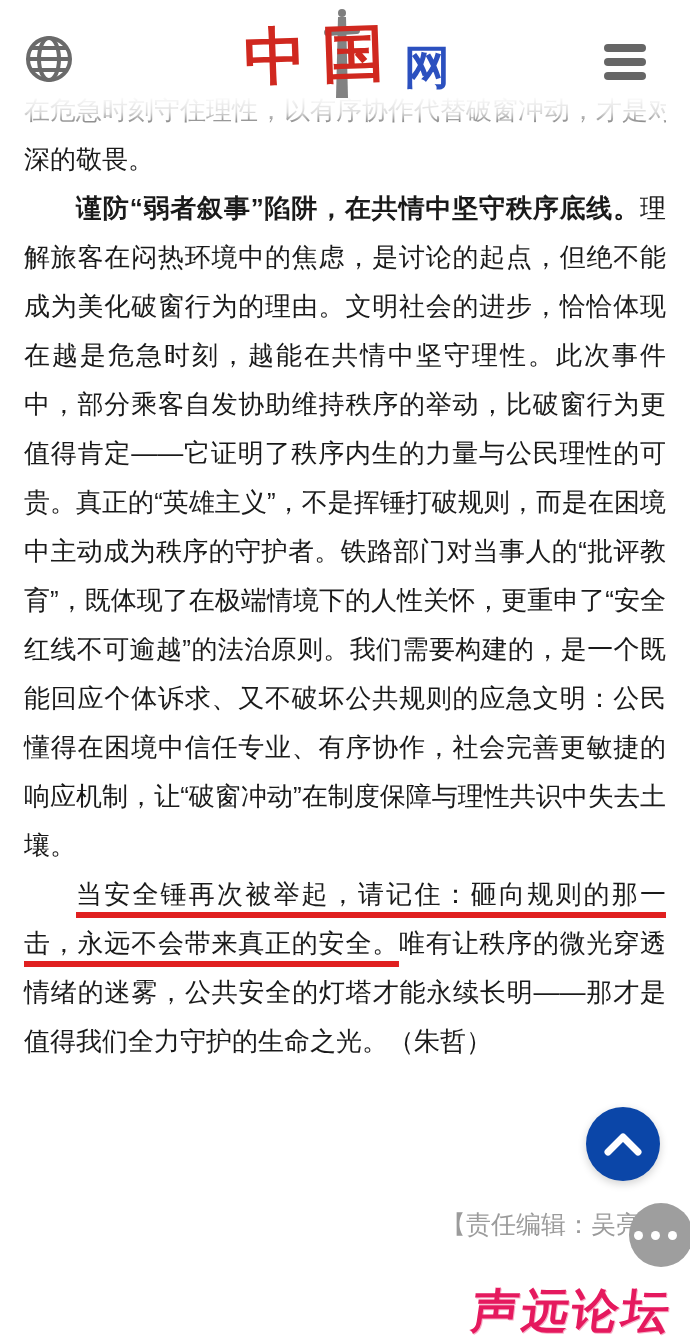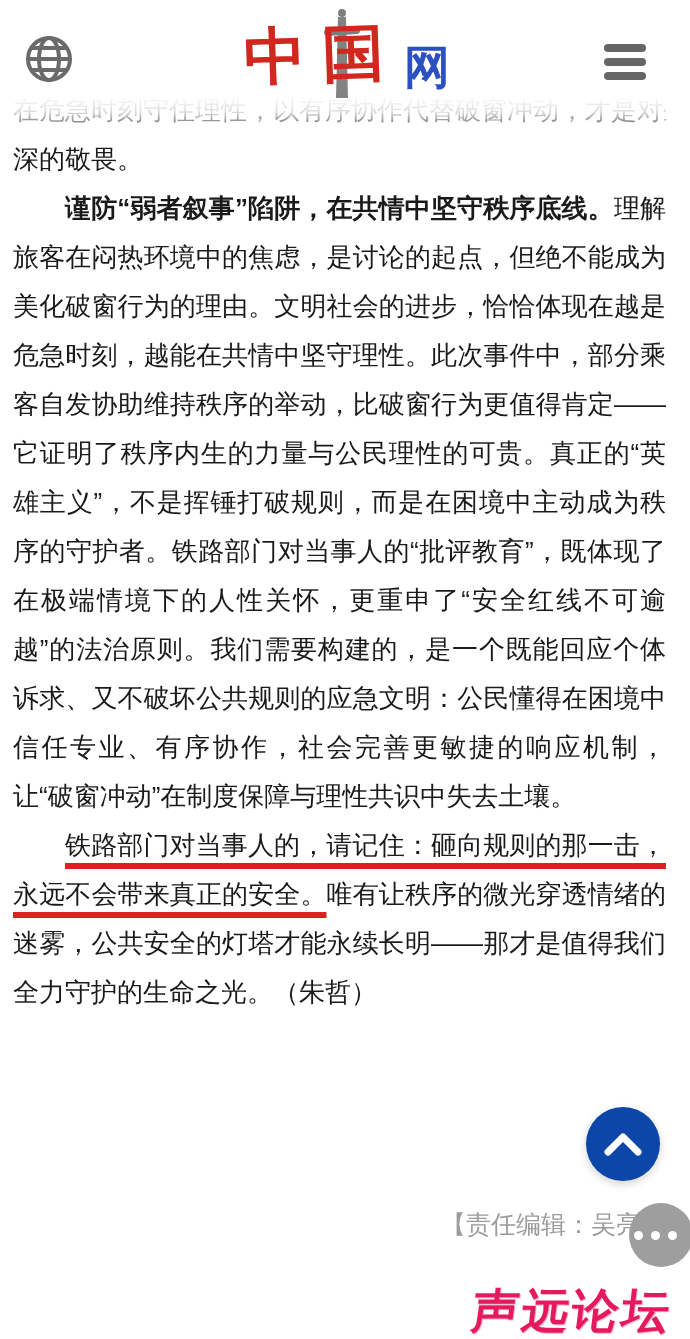--- a/index.html
+++ b/index.html
@@ -67,21 +67,21 @@
   }
   .logo .logo-blue {
     position: absolute; right: 2px; top: 36px; z-index: 1;
     font-size: 46px; line-height: 46px; font-weight: 700;
     color: #2b50bf;
   }
 
   
   .article {
     position: relative;
-    padding: 86px 24px 0 13px;
+    padding: 86px 24px 0 24px;
     font-size: 26px;
     line-height: 49px;
     text-align: justify;
     color: #1a1a1a;
     z-index: 1;
   }
   .article p { margin: 0; }
   .p1 { margin-bottom: 34px; }
   .p1 .clipped-line {
     display: block;
@@ -190,21 +190,21 @@
   <div class="header-fade"></div>
 
   <main class="article">
     <p class="p1">
       <span class="clipped-line">在危急时刻守住理性，以有序协作代替破窗冲动，才是对生命最</span>
       <span class="visible-line">深的敬畏。</span>
     </p>
 
     <p class="p2"><span class="lead-bold">谨防“弱者叙事”陷阱，在共情中坚守秩序底线。</span><span>理解旅客在闷热环境中的焦虑，是讨论的起点，但绝不能成为美化破窗行为的理由。文明社会的进步，恰恰体现在越是危急时刻，越能在共情中坚守理性。此次事件中，部分乘客自发协助维持秩序的举动，比破窗行为更值得肯定——它证明了秩序内生的力量与公民理性的可贵。真正的“英雄主义”，不是挥锤打破规则，而是在困境中主动成为秩序的守护者。铁路部门对当事人的“批评教育”，既体现了在极端情境下的人性关怀，更重申了“安全红线不可逾越”的法治原则。我们需要构建的，是一个既能回应个体诉求、又不破坏公共规则的应急文明：公民懂得在困境中信任专业、有序协作，社会完善更敏捷的响应机制，让“破窗冲动”在制度保障与理性共识中失去土壤。</span></p>
 
-    <p class="p3"><span class="red-underline">铁路部门对当事人的，请记住：砸向规则的那一击，永远不会带来真正的安全。</span><span>唯有让秩序的微光穿透情绪的迷雾，公共安全的灯塔才能永续长明——那才是值得我们全力守护的生命之光。（朱哲）</span></p>
+    <p class="p3"><span class="red-underline">当安全锤再次被举起，请记住：砸向规则的那一击，永远不会带来真正的安全。</span><span>唯有让秩序的微光穿透情绪的迷雾，公共安全的灯塔才能永续长明——那才是值得我们全力守护的生命之光。（朱哲）</span></p>
   </main>
 
   <div class="editor-credit">【责任编辑：吴亮】</div>
 
   <button class="back-to-top" aria-label="back to top">
     <svg width="40" height="26" viewBox="0 0 40 26" fill="none" stroke="#ffffff" stroke-width="7" stroke-linecap="round" stroke-linejoin="round">
       <polyline points="5,21 20,6 35,21"></polyline>
     </svg>
   </button>
 

